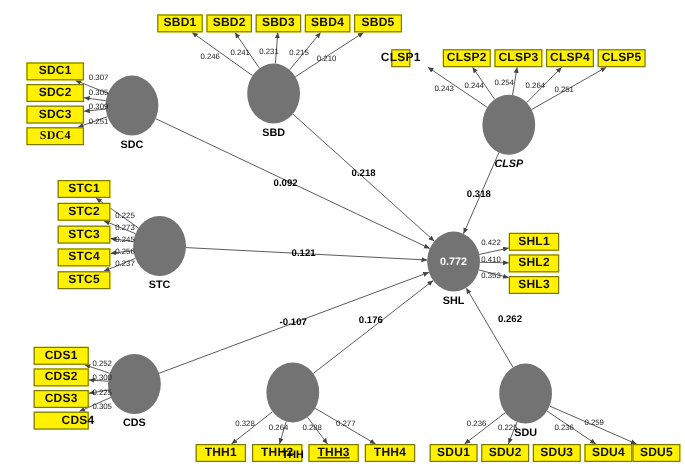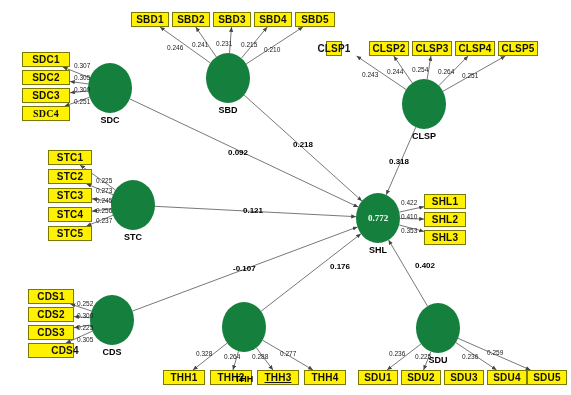--- a/index.html
+++ b/index.html
@@ -6,23 +6,23 @@
   body{font-family:"Liberation Sans",sans-serif;}
   #canvas{position:relative;width:571px;height:395px;background:#ffffff;overflow:hidden;}
   #edges{position:absolute;left:0;top:0;width:571px;height:395px;}
   .ind{
     position:absolute;background:#FFF100;border:1px solid #7a7a00;
     font-size:10px;font-weight:bold;color:#111;
     display:flex;align-items:center;justify-content:center;
     letter-spacing:.2px;box-sizing:border-box;
   }
   .lv{
-    position:absolute;background:#15803d;border-radius:50%;
+    position:absolute;background:#737373;border-radius:50%;
     display:flex;align-items:center;justify-content:center;
-    color:#ffffff;font-size:9px;font-weight:bold;font-family:Liberation Serif, serif;
+    color:#ffffff;font-size:9px;font-weight:bold;
   }
   .lvlabel{
     position:absolute;font-size:9px;font-weight:bold;color:#000;
     text-align:center;white-space:nowrap;
   }
   .wlabel{
     position:absolute;font-size:6.5px;color:#1a1a1a;white-space:nowrap;
     font-family:"Liberation Sans",sans-serif;
   }
   .plabel{
@@ -125,21 +125,21 @@
       <div class="lv" style="left: 402px; top: 79px; width: 44px; height: 50px;"></div>
       <div class="lv" style="left: 111px; top: 180px; width: 44px; height: 50px;"></div>
       <div class="lv" style="left: 90px; top: 295px; width: 44px; height: 50px;"></div>
       <div class="lv" style="left: 222px; top: 302px; width: 44px; height: 50px;"></div>
       <div class="lv" style="left: 416px; top: 303px; width: 44px; height: 50px;"></div>
       <div class="lv" style="left: 356px; top: 193px; width: 44px; height: 50px;">0.772</div>
     </div>
   <div id="labels">
       <div class="lvlabel" style="left: 80px; top: 115px; width: 60px;">SDC</div>
       <div class="lvlabel" style="left: 198px; top: 105px; width: 60px;">SBD</div>
-      <div class="lvlabel" style="left: 394px; top: 131px; width: 60px;">CLSP</div>
+      <div class="lvlabel" style="left: 394px; top: 131px; width: 60px; font-style: italic;">CLSP</div>
       <div class="lvlabel" style="left: 103px; top: 232px; width: 60px;">STC</div>
       <div class="lvlabel" style="left: 82px; top: 347px; width: 60px;">CDS</div>
       <div class="lvlabel" style="left: 214px; top: 354px; width: 60px; margin-top: 20px;">THH</div>
       <div class="lvlabel" style="left: 408px; top: 355px; width: 60px;">SDU</div>
       <div class="lvlabel" style="left: 348px; top: 245px; width: 60px;">SHL</div>
       <div class="wlabel" style="left: 74px; top: 62px;">0.307</div>
       <div class="wlabel" style="left: 74px; top: 74px;">0.305</div>
       <div class="wlabel" style="left: 74px; top: 86px;">0.309</div>
       <div class="wlabel" style="left: 74px; top: 98px;">0.251</div>
       <div class="wlabel" style="left: 167px; top: 44px;">0.246</div>
@@ -170,16 +170,16 @@
       <div class="wlabel" style="left: 462px; top: 353px;">0.236</div>
       <div class="wlabel" style="left: 487px; top: 349px;">0.259</div>
       <div class="wlabel" style="left: 401px; top: 199px;">0.422</div>
       <div class="wlabel" style="left: 401px; top: 213px;">0.410</div>
       <div class="wlabel" style="left: 401px; top: 227px;">0.353</div>
       <div class="plabel" style="left: 228px; top: 148px;">0.092</div>
       <div class="plabel" style="left: 293px; top: 140px;">0.218</div>
       <div class="plabel" style="left: 389px; top: 157px;">0.318</div>
       <div class="plabel" style="left: 243px; top: 206px;">0.121</div>
       <div class="plabel" style="left: 233px; top: 264px;">-0.107</div>
-      <div class="plabel" style="left: 299px; top: 262px; margin-left: 31px;">0.176</div>
-      <div class="plabel" style="left: 415px; top: 261px;">0.402</div>
+      <div class="plabel" style="left: 299px; top: 262px;">0.176</div>
+      <div class="plabel" style="left: 415px; top: 261px;">0.262</div>
     </div>
 </div>
 
 </body></html>

